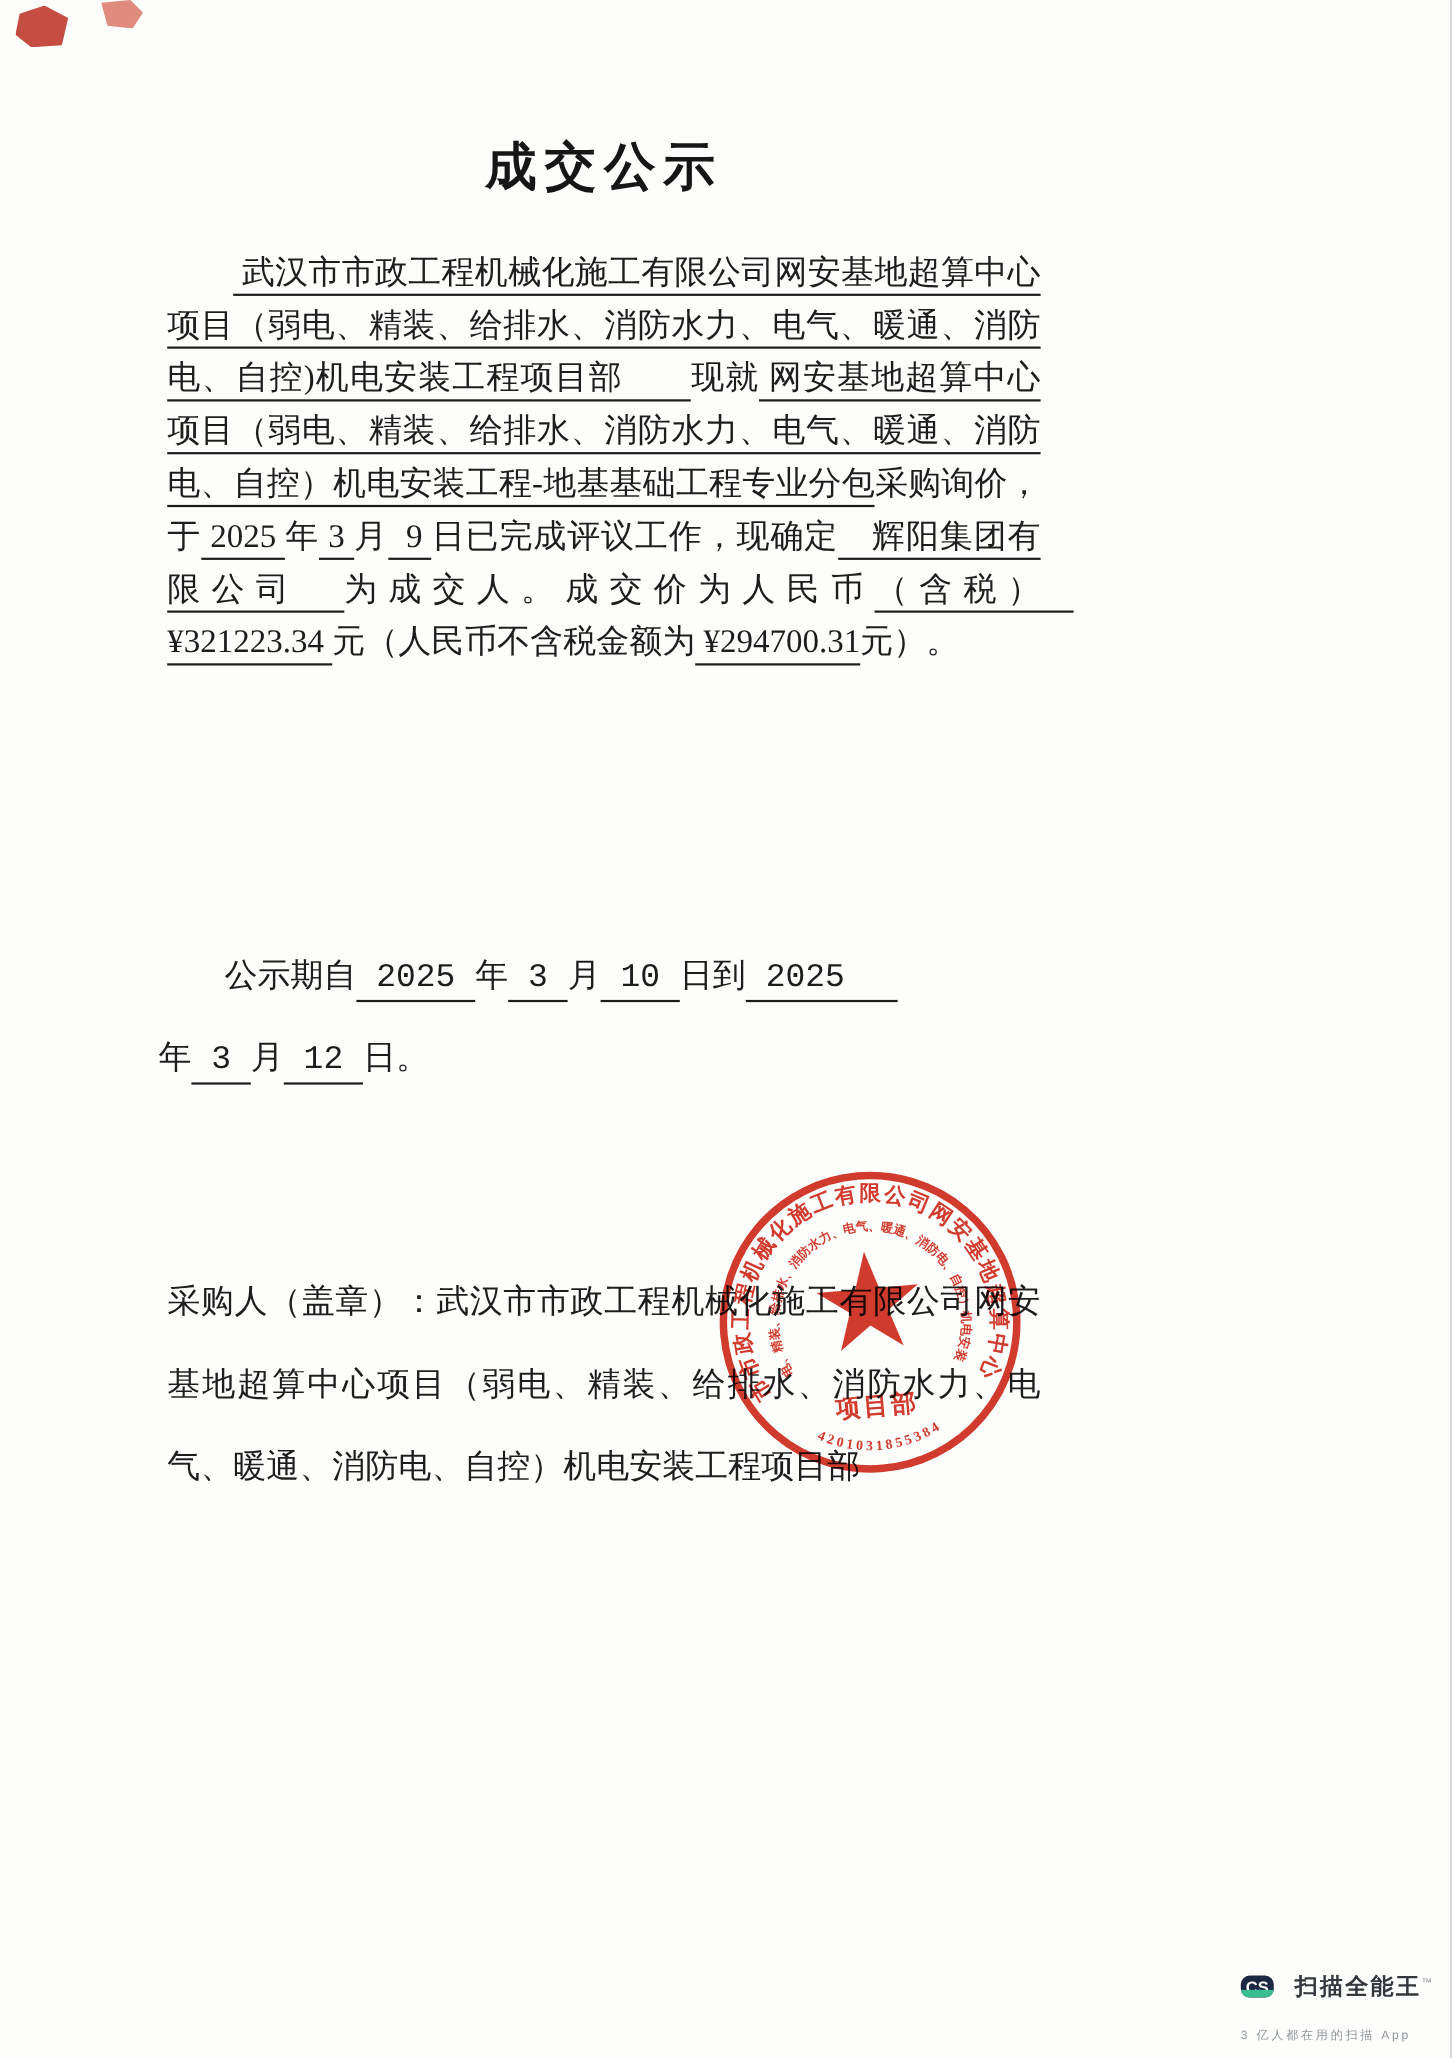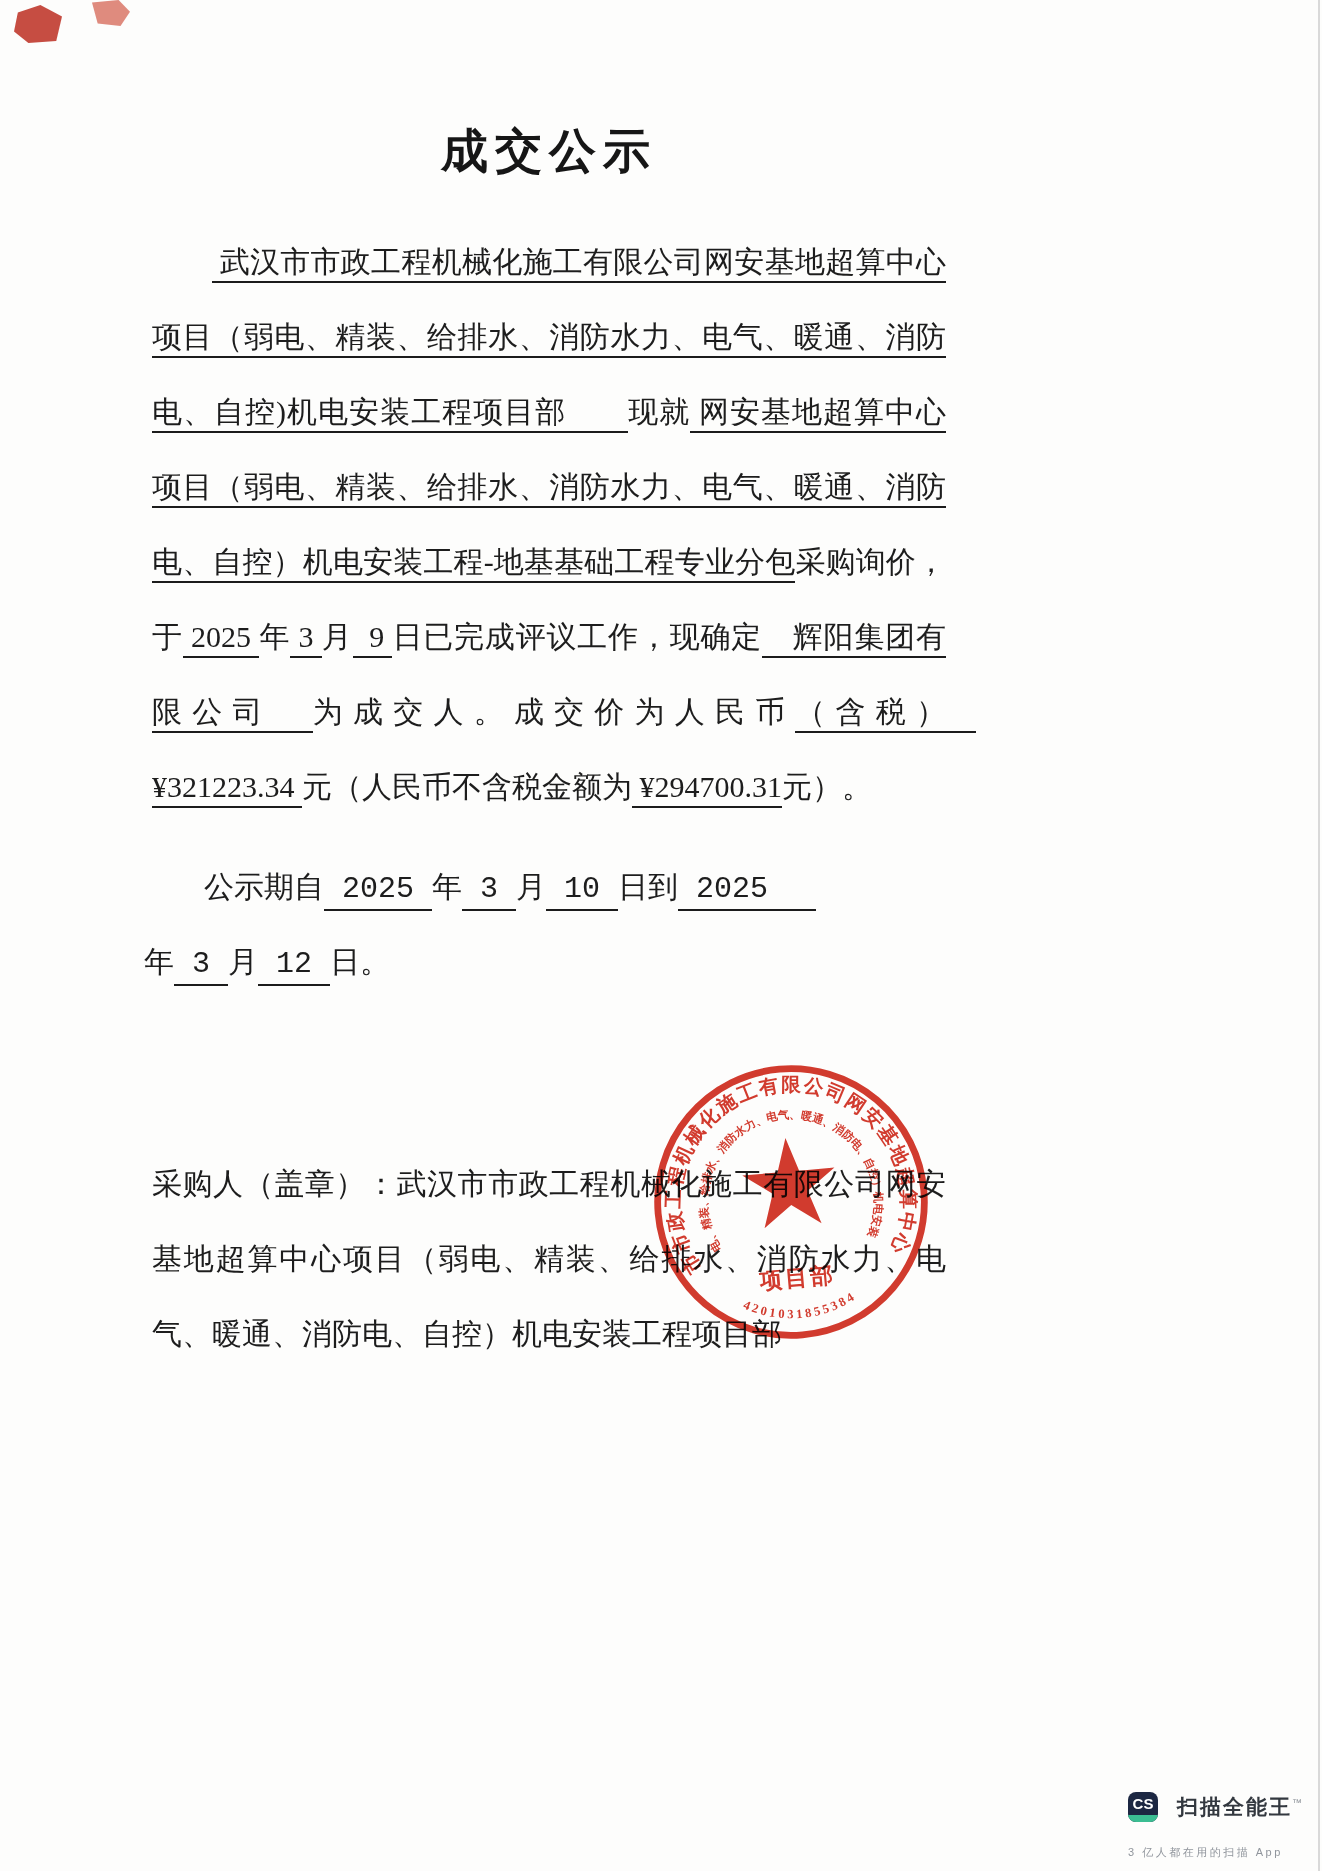--- a/index.html
+++ b/index.html
@@ -27,21 +27,21 @@
     background: #d25a48; opacity: .7;
     clip-path: polygon(0% 10%, 70% 0%, 100% 45%, 75% 100%, 15% 90%);
   }
   .doc-title {
     position: absolute; top: 120px; left: 152px; width: 794px;
     text-align: center; font-size: 47px; font-weight: 700; letter-spacing: 7px;
     color: #161616;
   }
   .para1 {
     position: absolute; top: 224px; left: 152px; width: 794px;
-    font-size: 30px; line-height: 75px; text-align: justify;
+    font-size: 30px; line-height: 48px; text-align: justify;
     text-indent: 2em;
   }
   .para2 {
     position: absolute; top: 852px; left: 144px; width: 794px;
     font-size: 30px; line-height: 75px; text-indent: 2em; font-family: Liberation Mono, monospace;
   }
   .footer-block {
     position: absolute; top: 1146px; left: 152px; width: 794px;
     font-size: 30px; line-height: 75px;
   }
@@ -53,21 +53,21 @@
     transform: rotate(-5deg);
     color: #d02a1c;
   }
   .stamp text { font-family: "Liberation Serif", "DejaVu Serif", serif; font-weight: 700; }
   .watermark {
     position: absolute; left: 1128px; top: 1792px; width: 180px;
     font-family: "Liberation Sans", "DejaVu Sans", sans-serif;
   }
   .wm-row { display: flex; align-items: center; }
   .wm-logo {
-    position: relative; width: 30px; height: 30px; border-radius: 8px;
+    position: relative; width: 30px; height: 20px; border-radius: 8px;
     background: #1c2742; color: #ffffff; overflow: hidden;
     display: flex; align-items: flex-start; justify-content: center;
     font-size: 15px; font-weight: 700; line-height: 24px;
   }
   .wm-logo-accent {
     position: absolute; left: 0; bottom: 0; width: 100%; height: 7px;
     background: #3bbd92;
   }
   .wm-name {
     margin-left: 19px; font-size: 21px; font-weight: 700; color: #33383f;

